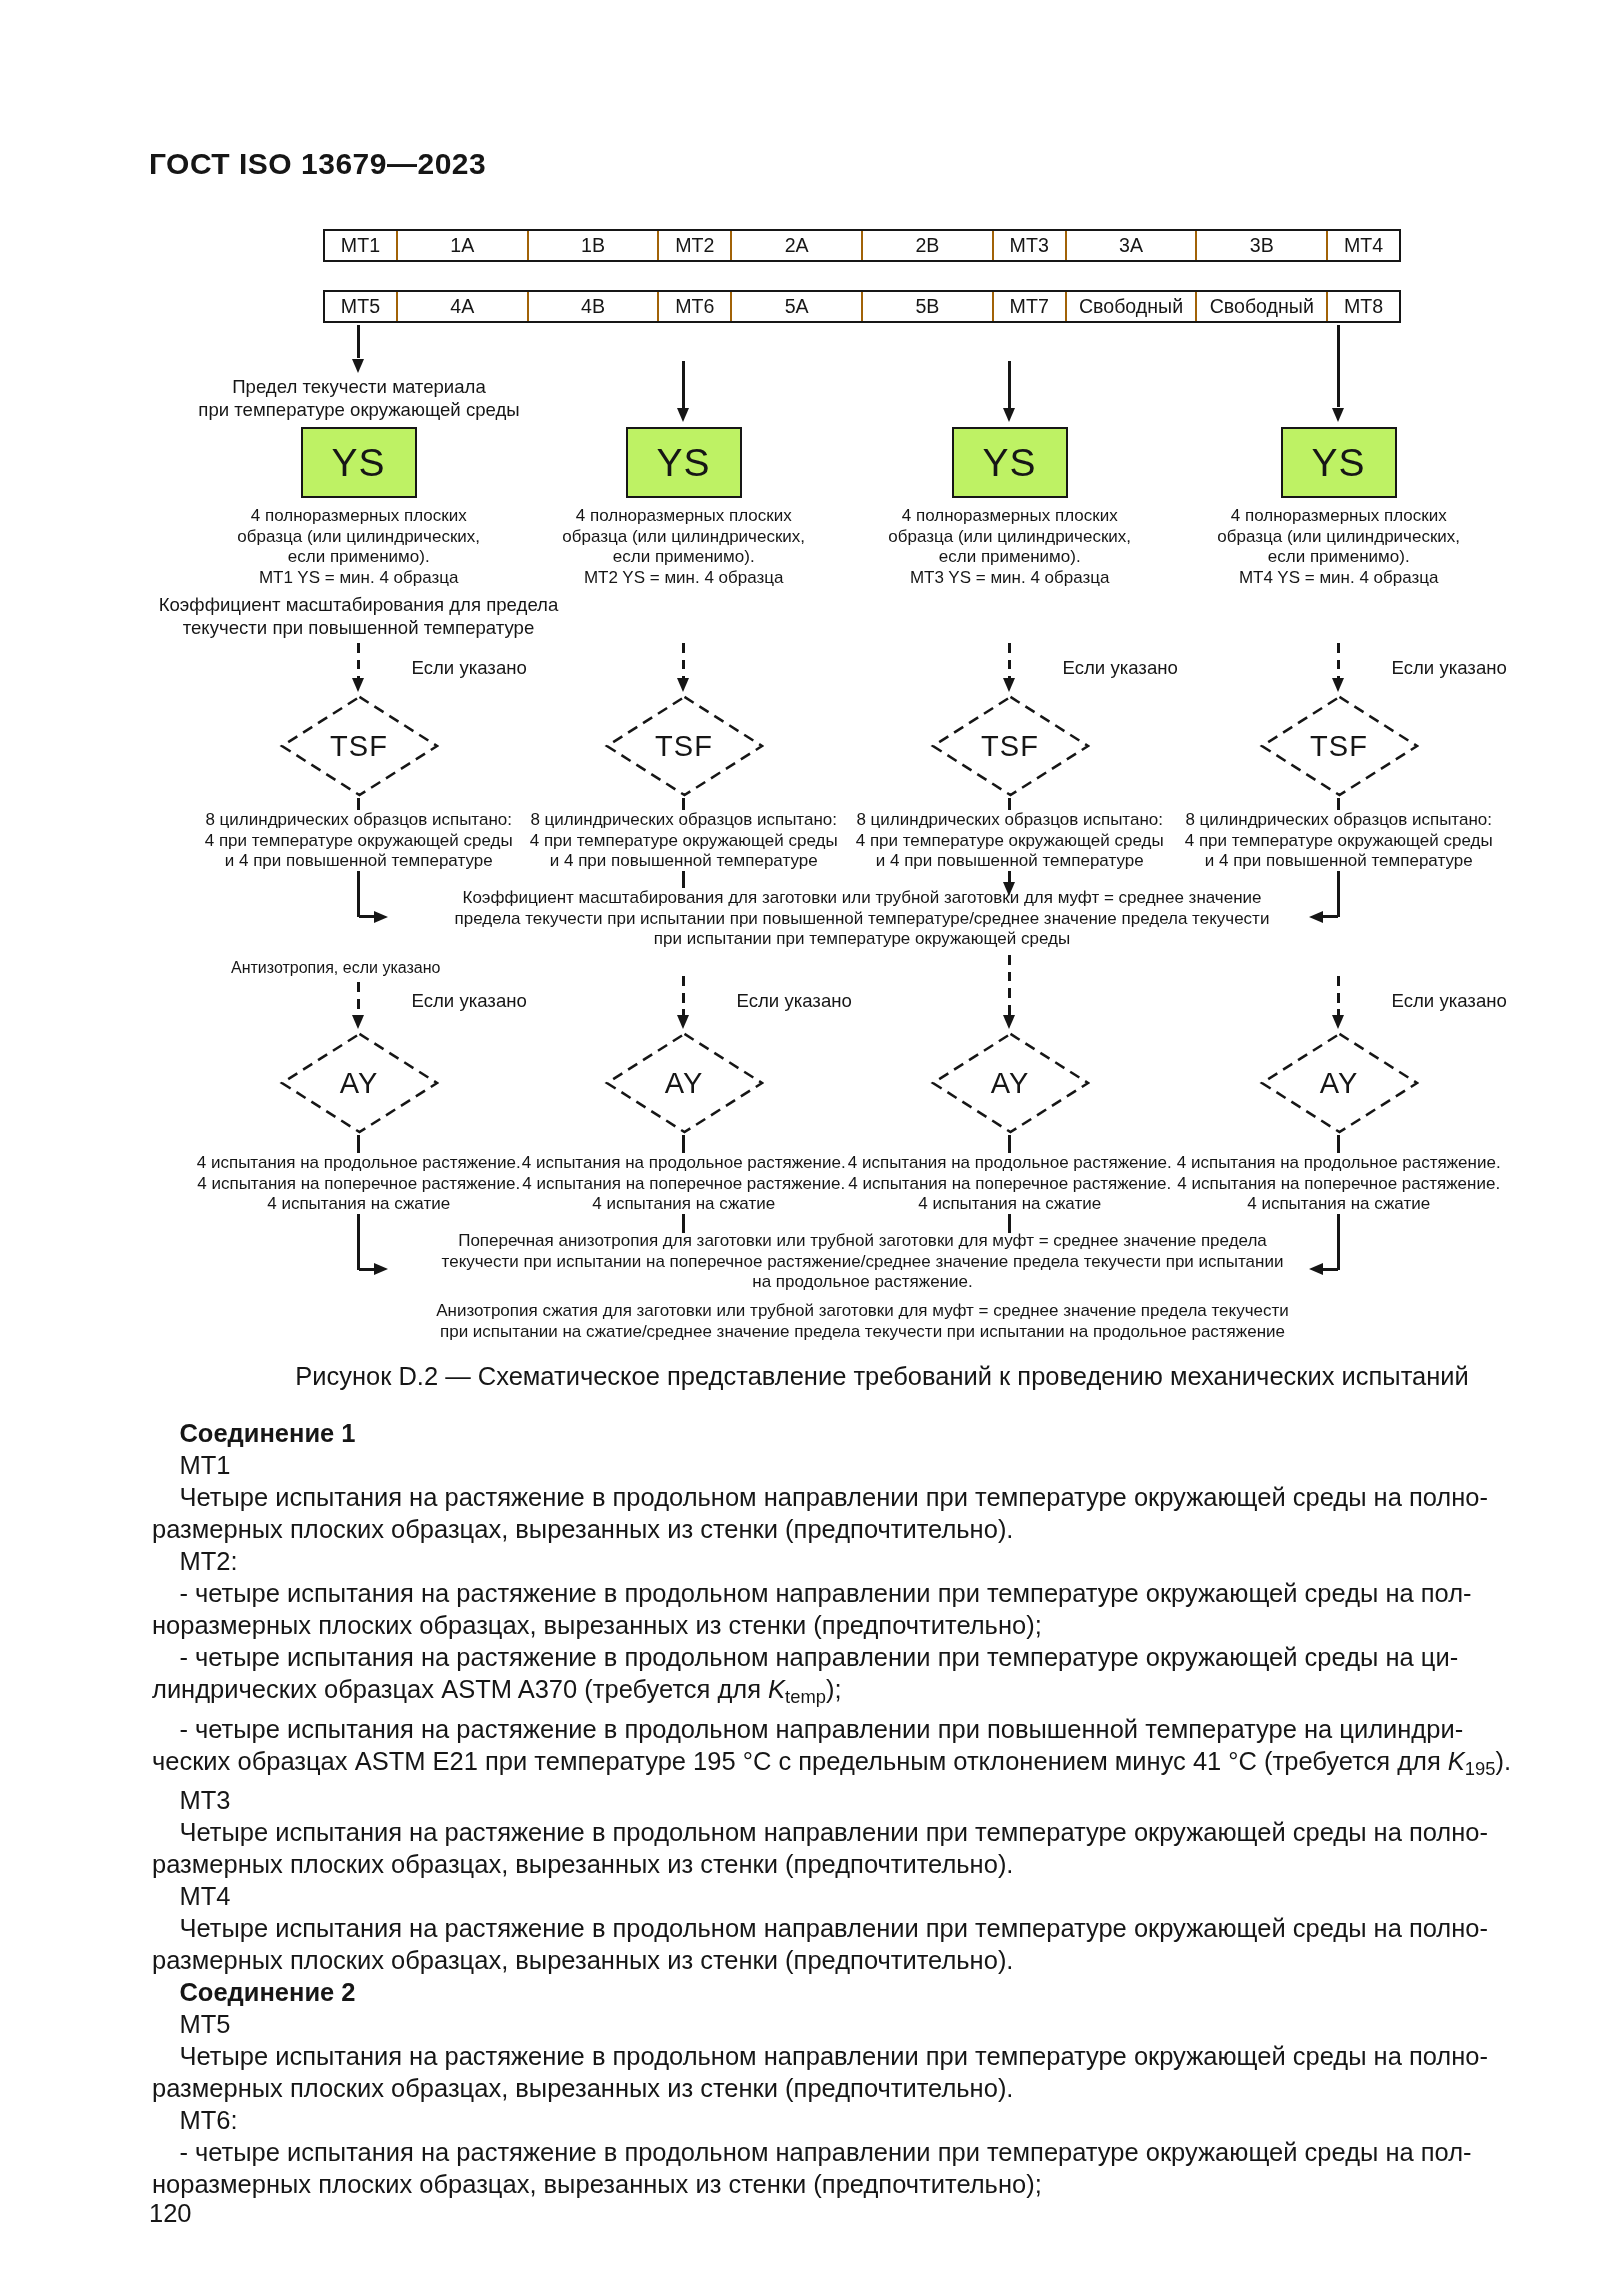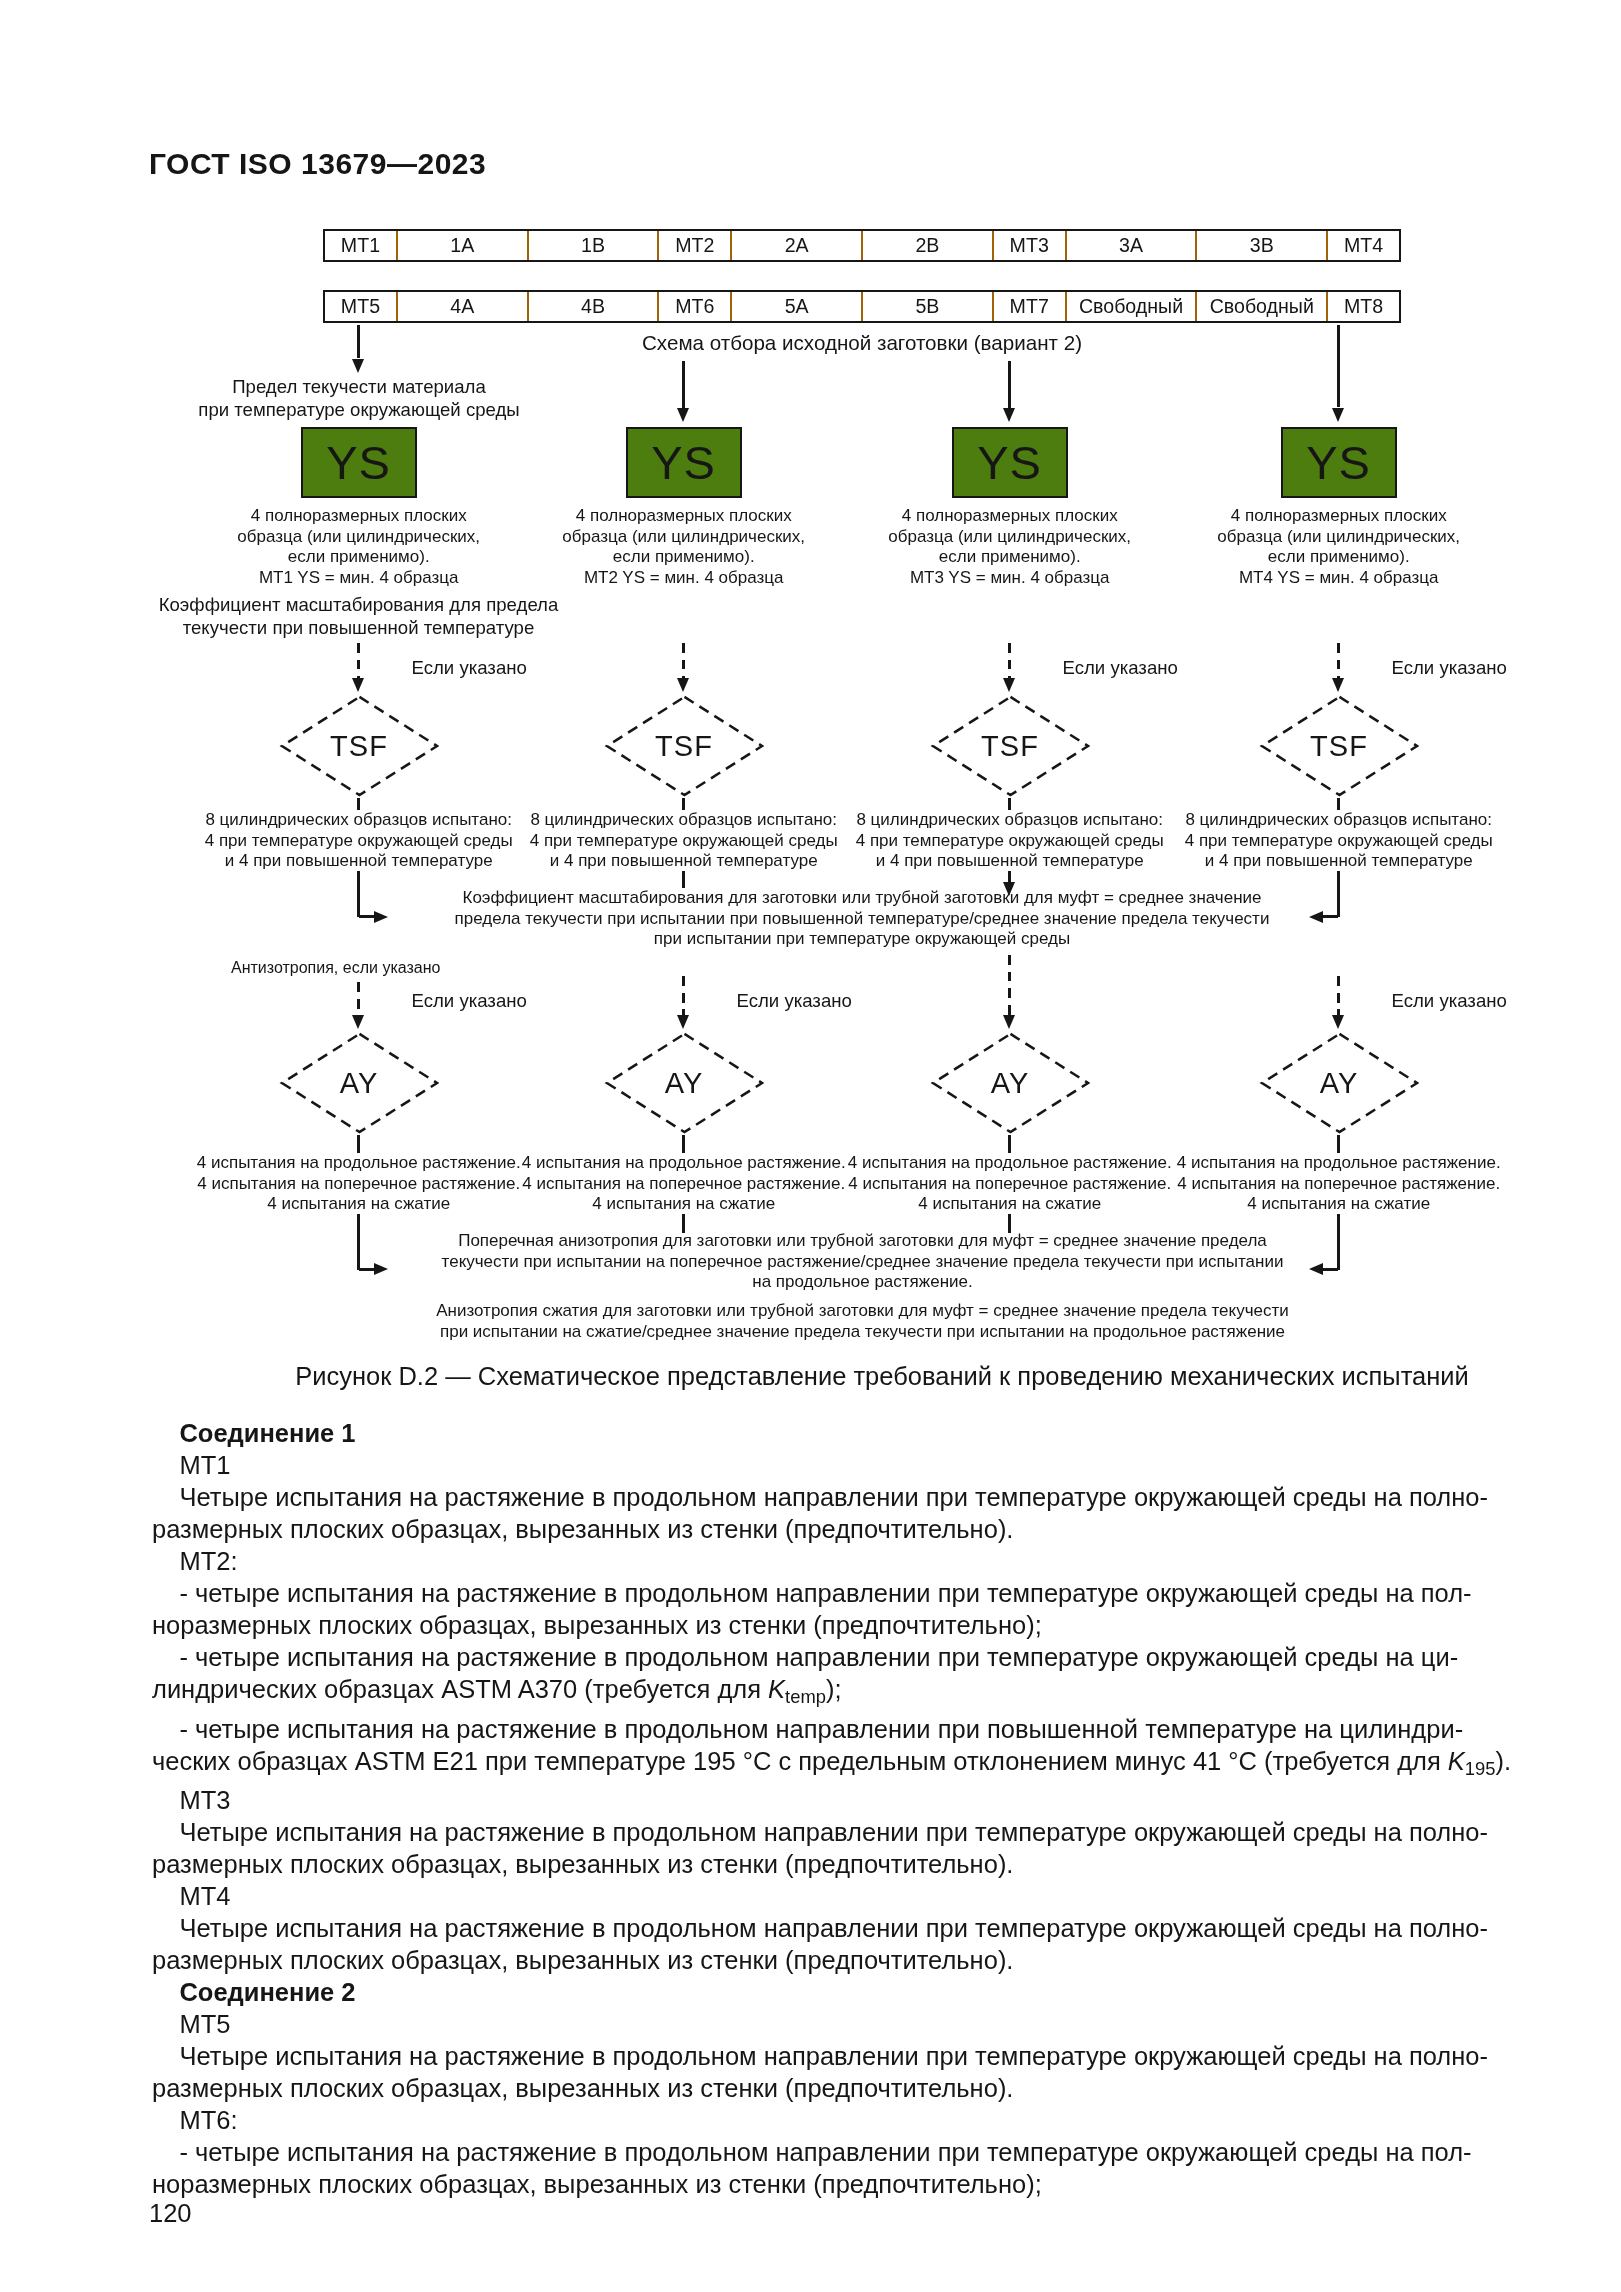--- a/index.html
+++ b/index.html
@@ -25,21 +25,21 @@
            border-top:14.7px solid #161616;left:calc(50% - 6.9px)}
   .ah.right{border-top:6.4px solid transparent;border-bottom:6.4px solid transparent;
             border-left:14.7px solid #161616}
   .ah.left{border-top:6.4px solid transparent;border-bottom:6.4px solid transparent;
            border-right:14.7px solid #161616}
   
   .col{position:absolute;top:0;height:1304px;width:323px}
   .col0{left:197px}.col1{left:522px}.col2{left:848px}.col3{left:1177px}
   .ysbox{position:absolute;left:calc(50% - 58px);width:116px;height:71px;border:2.9px solid #161616;
          box-sizing:border-box;display:flex;align-items:center;justify-content:center;
-         font-size:47px;letter-spacing:1px;background:#4d7c0f}
+         font-size:39px;letter-spacing:1px;background:#bef264}
   .dia{position:absolute;left:calc(50% - 80px);width:161px;height:104px}
   .dia svg{position:absolute;inset:0}
   .dia .dl{position:absolute;inset:0;display:flex;align-items:center;justify-content:center;
            font-size:29px;letter-spacing:1px}
   .cap{position:absolute;left:-9.8px;width:343px;text-align:center;font-size:17px;line-height:20.6px;
        white-space:pre-line}
   .ifl{position:absolute;left:calc(50% + 53px);font-size:18.6px;white-space:nowrap}
   .intro{font-size:18.6px;line-height:22.5px}
   .frm{font-size:17px;line-height:20.6px}
   .figcap{position:absolute;left:143px;top:1362px;width:1478px;text-align:center;font-size:25.5px}
@@ -77,21 +77,20 @@
     <div class="c">4B</div>
     <div class="c n">MT6</div>
     <div class="c">5A</div>
     <div class="c">5B</div>
     <div class="c n">MT7</div>
     <div class="c">Свободный</div>
     <div class="c">Свободный</div>
     <div class="c n">MT8</div>
   </div>
 
-  <div class="lbl" style="left:372px;top:331px;width:980px;font-size:20.6px">Схема отбора исходной заготовки (вариант 2)</div>
 
   <div class="col col0">
     <div class="vl" style="top:325px;height:33px"></div>
     <div class="ah down" style="top:359px"></div>
     <div class="lbl ml intro" style="left:-34px;top:376px;width:392px">Предел текучести материала
 при температуре окружающей среды</div>
     <div class="ysbox" style="top:427px">
       <span>YS</span>
     </div>
     <div class="cap" style="top:506px">4 полноразмерных плоских

